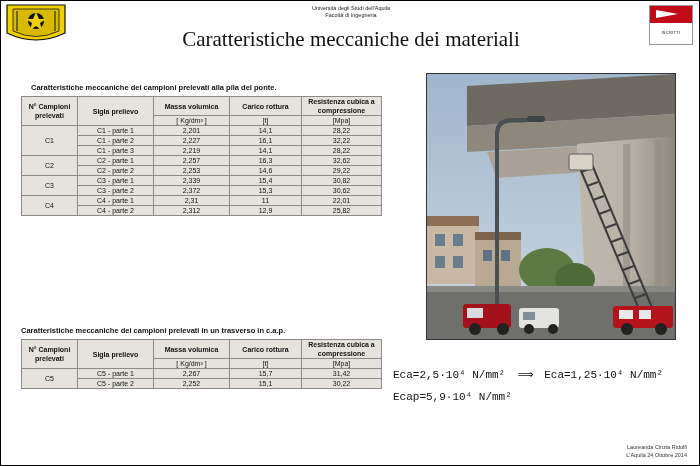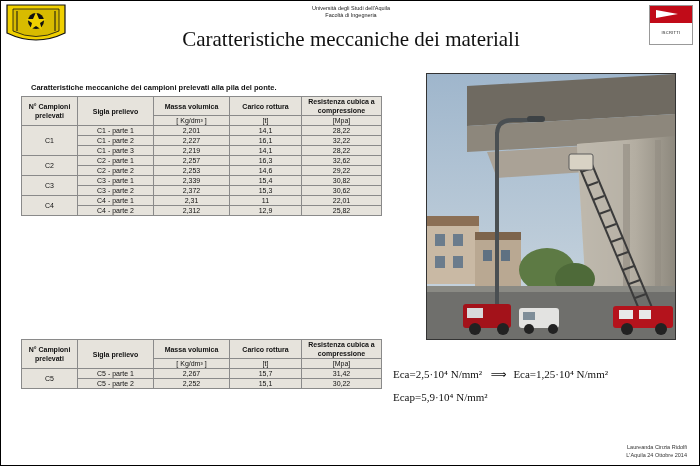--- a/index.html
+++ b/index.html
@@ -129,21 +129,21 @@
     border: 1px solid #333;
     overflow: hidden;
     background: #8fa4b8;
   }
   .photo svg { display: block; }
   
   .formula {
     position: absolute;
     font-size: 11px;
     color: #111;
-    font-family: Liberation Serif, serif;
+    font-family: Liberation Mono, monospace;
     white-space: nowrap;
   }
   #f1 { left: 392px; top: 367px; }
   #f2 { left: 392px; top: 390px; }
   .arrow-glyph { display:inline-block; padding: 0 6px; letter-spacing:-2px; }
   
   .footer {
     position: absolute;
     right: 12px;
     bottom: 6px;
@@ -263,20 +263,21 @@
       </tr>
       <tr>
         <td>C4  - parte 2</td>
         <td>2,312</td>
         <td>12,9</td>
         <td>25,82</td>
       </tr>
     </tbody>
   </table>
 
+  <div class="caption" id="cap2">Caratteristiche meccaniche dei campioni prelevati in un trasverso in c.a.p.</div>
 
   <table class="mat" id="table2">
     <colgroup>
       <col class="colA">
         <col class="colB">
         <col class="colC">
         <col class="colD">
         <col class="colE">
     </colgroup>
     <thead>

